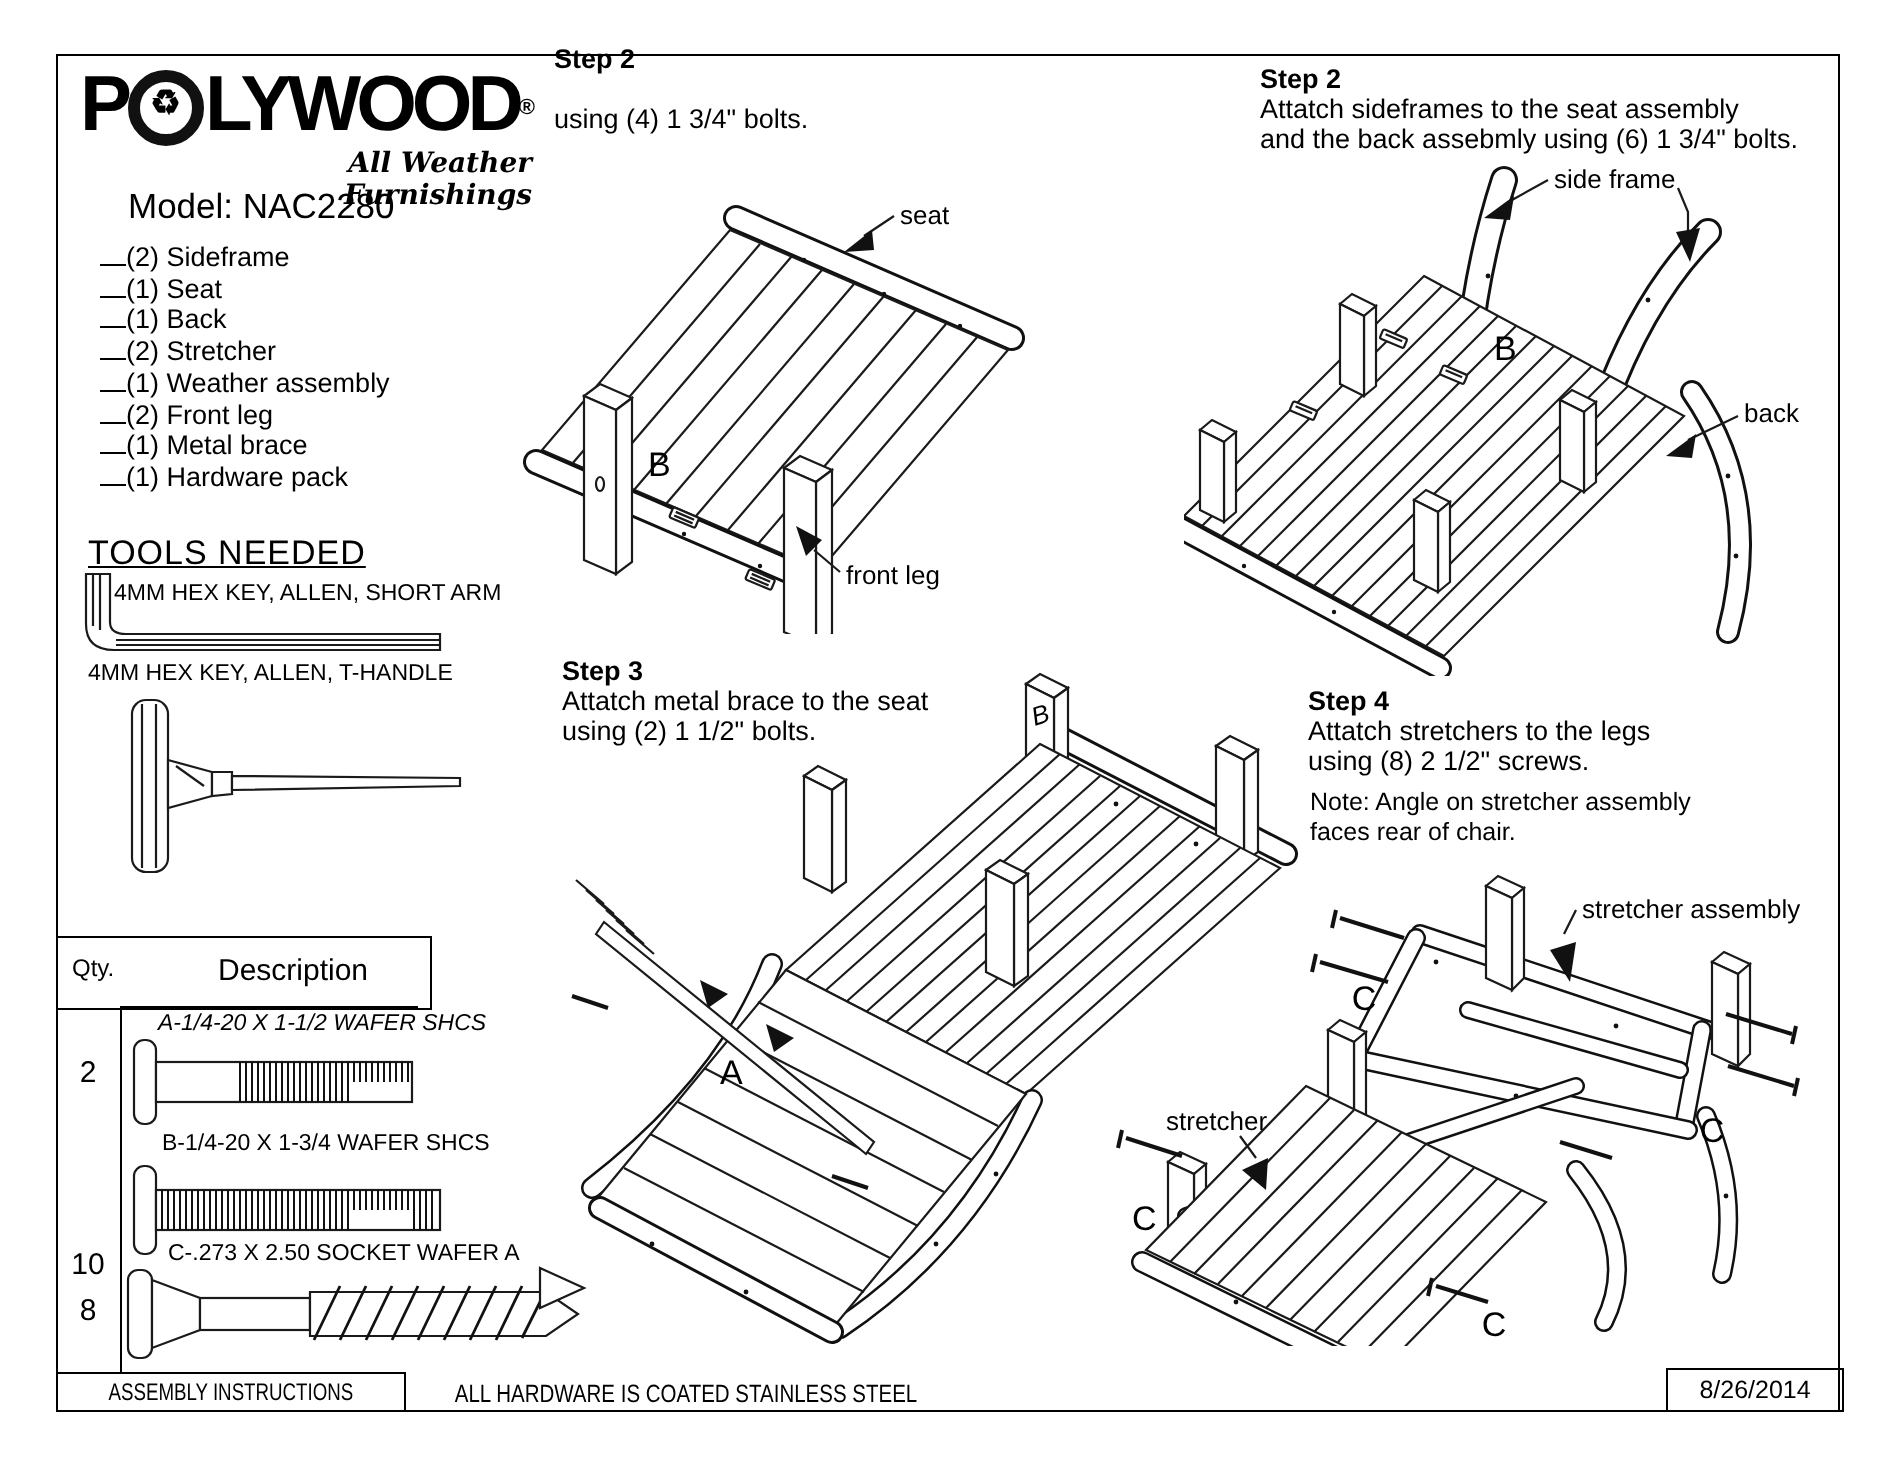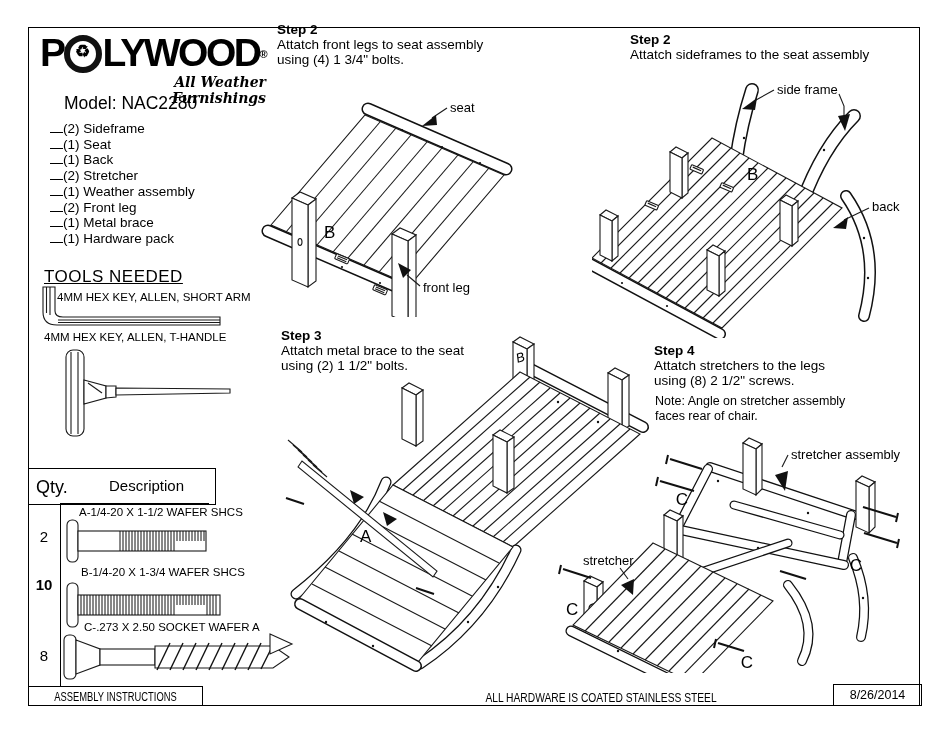--- a/index.html
+++ b/index.html
@@ -15,33 +15,33 @@
   #model{left:64px;top:93px;font-size:17.5px;}
   
   #parts{left:50px;top:121px;font-size:13.5px;line-height:15.7px;}
   .pline{display:inline-block;width:13px;height:11px;border-bottom:1.3px solid #000;margin-right:0;}
   
   #tools-h{left:44px;top:267px;font-size:17px;text-decoration:underline;letter-spacing:.5px;}
   .toollbl{font-size:11.5px;}
   
   .box{border:1.5px solid #000;}
   #qtyhdr{left:28px;top:468px;width:186px;height:35px;}
-  #qtyhdr .q{position:absolute;left:7px;top:8px;font-size:18px;}
+  #qtyhdr .q{position:absolute;left:7px;top:8px;font-size:12px;}
   #qtyhdr .d{position:absolute;left:50px;top:8px;width:135px;text-align:center;font-size:15px;}
   #innerbox{left:60px;top:503px;width:148px;height:183px;border-left:1.5px solid #000;border-top:1.5px solid #000;}
   .qtyval{left:28px;width:32px;text-align:center;font-size:15px;}
   .hwlbl{font-size:11.5px;}
   
   .step{font-size:13.5px;line-height:15.2px;}
   .step b{font-size:13.5px;}
   .note{font-size:12.5px;line-height:15px;}
   
   #f-left{left:28px;top:686px;width:173px;height:18px;border:1.5px solid #000;text-align:center;}
   #f-left span{display:inline-block;font-size:12px;line-height:18px;transform:scaleX(.78);transform-origin:center;white-space:nowrap;}
-  #f-center{left:202px;top:688px;width:540px;text-align:right;}
+  #f-center{left:202px;top:688px;width:540px;text-align:left;}
   #f-center span{display:inline-block;font-size:12.5px;transform:scaleX(.82);transform-origin:center;white-space:nowrap;}
   #f-right{left:833px;top:684px;width:87px;height:20px;border:1.5px solid #000;text-align:center;font-size:12.5px;line-height:20px;}
   
   .ln{stroke:#1a1a1a;stroke-width:1.1;fill:none;}
   .po{stroke:#1a1a1a;stroke-width:1.1;fill:#fff;}
   .bk{stroke:#111;stroke-linecap:round;fill:none;}
   .wh{stroke:#fff;stroke-linecap:round;fill:none;}
   .arr{fill:#111;stroke:none;}
   .dot{fill:#111;stroke:none;}
   .lbl{font-family:"Liberation Sans",sans-serif;font-size:13px;fill:#000;}
@@ -95,23 +95,23 @@
     <path class="po" d="M74,42 L188,43 L188,47 L74,49 Z"></path>
     <line class="ln" x1="46" y1="37" x2="60" y2="47"></line>
   </svg>
 
   <div class="abs box" id="qtyhdr">
     <span class="q">Qty.</span>
     <span class="d">Description</span>
   </div>
   <div class="abs" id="innerbox"></div>
   <div class="abs qtyval" style="top:528px;">2</div>
-  <div class="abs qtyval" style="top:576px;font-weight:bold;">10</div>
+  <div class="abs qtyval" style="top:624px;">10</div>
   <div class="abs qtyval" style="top:647px;">8</div>
-  <div class="abs hwlbl" style="left:79px;top:506px;">A-1/4-20 X 1-1/2 WAFER SHCS</div>
+  <div class="abs hwlbl" style="left:79px;top:506px;font-style:italic;">A-1/4-20 X 1-1/2 WAFER SHCS</div>
   <div class="abs hwlbl" style="left:81px;top:566px;">B-1/4-20 X 1-3/4 WAFER SHCS</div>
   <div class="abs hwlbl" style="left:84px;top:621px;">C-.273 X 2.50 SOCKET WAFER A</div>
 
   <svg class="abs" style="left:62px;top:518px;" width="150" height="46" viewBox="0 0 150 46">
     <rect class="po" x="5" y="2" width="11" height="42" rx="5"></rect>
     <rect class="po" x="16" y="13" width="128" height="20"></rect>
     <g stroke="#111" stroke-width="1">
       <line x1="58" y1="13" x2="58" y2="33"></line>
         <line x1="61" y1="13" x2="61" y2="33"></line>
         <line x1="64" y1="13" x2="64" y2="33"></line>
@@ -208,25 +208,25 @@
         <line x1="151" y1="38" x2="164" y2="11"></line>
         <line x1="164" y1="38" x2="177" y2="11"></line>
         <line x1="177" y1="38" x2="190" y2="11"></line>
         <line x1="190" y1="38" x2="203" y2="11"></line>
         <line x1="203" y1="37" x2="215" y2="13"></line>
     </g>
   </svg>
 
   <div class="abs step" style="left:277px;top:22px;">
     <b>Step 2</b><br>
-    <span>Attatch front legs to seat assembly</span><br><span>using (4) 1 3/4" bolts.</span>
+    <br><span>using (4) 1 3/4" bolts.</span>
   </div>
   <div class="abs step" style="left:630px;top:32px;">
     <b>Step 2</b><br>
-    <span>Attatch sideframes to the seat assembly</span><br>
+    <span>Attatch sideframes to the seat assembly</span><br><span>and the back assebmly using (6) 1 3/4" bolts.</span>
   </div>
   <div class="abs step" style="left:281px;top:328px;">
     <b>Step 3</b><br>
     <span>Attatch metal brace to the seat</span><br><span>using (2) 1 1/2" bolts.</span>
   </div>
   <div class="abs step" style="left:654px;top:343px;">
     <b>Step 4</b><br>
     <span>Attatch stretchers to the legs</span><br><span>using (8) 2 1/2" screws.</span>
   </div>
   <div class="abs note" style="left:655px;top:394px;">

